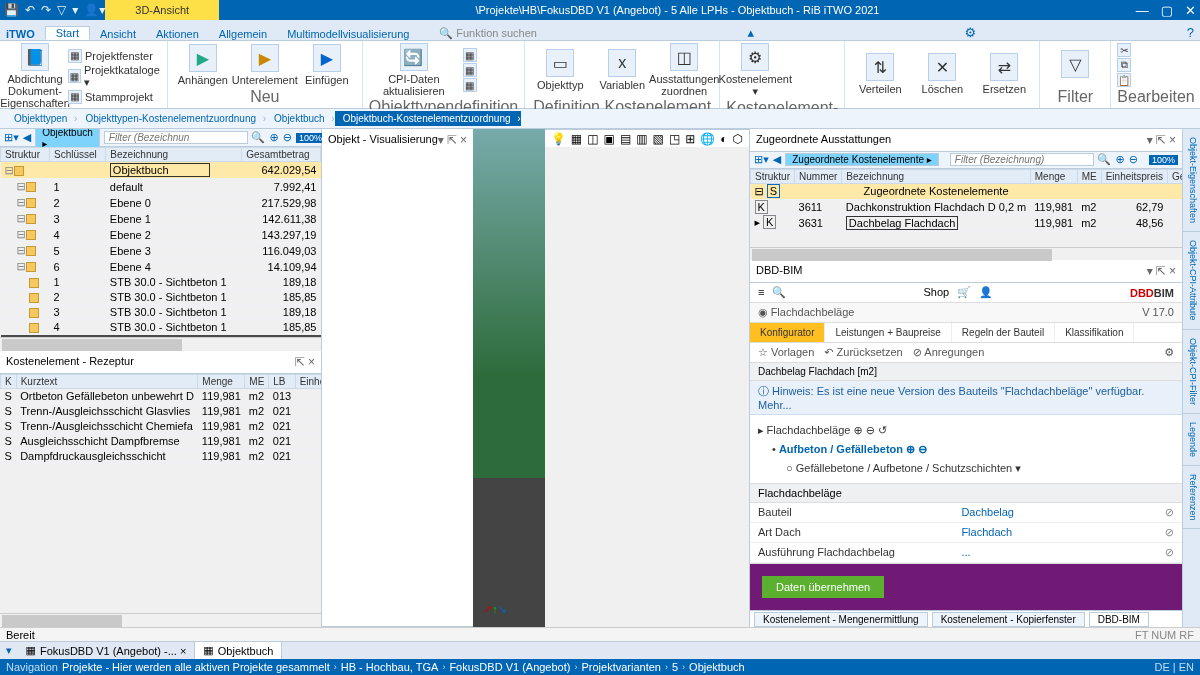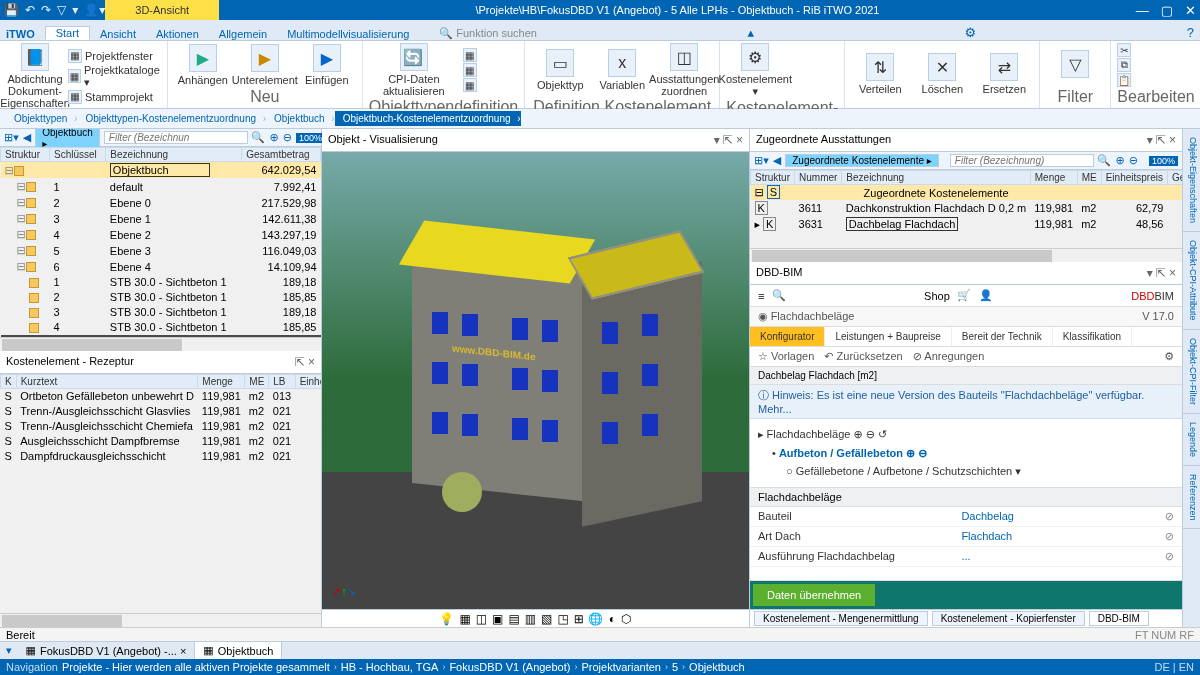--- a/index.html
+++ b/index.html
@@ -58,57 +58,57 @@
 .grid .num { text-align: right; }
 .grid .indent1 { padding-left: 16px; }
 .grid .indent2 { padding-left: 28px; }
 .tree-icon { display: inline-block; width: 10px; height: 10px; background: #f7c860; border: 1px solid #c59a30; margin-right: 3px; vertical-align: middle; }
 .scrollbar-h { height: 14px; background: #f0f0f0; border-top: 1px solid #ccc; position: relative; }
 .scrollbar-h .thumb { position: absolute; height: 12px; top: 1px; background: #c9c9c9; }
 .panel-title { background: #fff; padding: 4px 6px; font-size: 13px; border-bottom: 1px solid #bcd; display: flex; justify-content: space-between; }
 .panel-title .x { font-size: 12px; color: #666; }
 
 
-.col-center { flex: 1; display: flex; flex-direction: column; border-right: 1px solid #bcd; }
+.col-center { flex: 1; display: flex; flex-direction: row; border-right: 1px solid #bcd; }
 .viewport { flex: 1; background: linear-gradient(#7aa, #2d6b3a 50%, #2d6b3a 70%, #444 70%, #444); position: relative; overflow: hidden; }
 .building { position: absolute; left: 70px; top: 80px; width: 280px; height: 280px; }
 .wall-front { position: absolute; width: 170px; height: 230px; left: 20px; top: 30px; background: #7f7f77; transform: skewY(6deg); }
 .wall-side { position: absolute; width: 120px; height: 240px; left: 190px; top: 42px; background: #6a6a63; transform: skewY(-12deg); }
 .roof { position: absolute; width: 182px; height: 44px; left: 14px; top: -2px; background: #e8d81f; transform: skewX(-30deg) skewY(6deg); }
 .roof2 { position: absolute; width: 128px; height: 42px; left: 180px; top: 12px; background: #c9ba1a; transform: skewX(30deg) skewY(-12deg); border: 2px solid #8f8f88; }
 .window { position: absolute; width: 16px; height: 22px; background: #1533bf; }
 .viewport-toolbar { height: 18px; background: #fff; border-top: 1px solid #bcd; display: flex; align-items: center; gap: 5px; padding: 0 6px; justify-content: center; }
 .viewport-toolbar span { font-size: 12px; }
 
 
 .col-right { width: 450px; display: flex; flex-direction: column; position: relative; }
 .side-tabs { position: absolute; right: 0; top: 0; width: 18px; height: 100%; background: #dfeaf6; border-left: 1px solid #bcd; display: flex; flex-direction: column; }
 .side-tab { writing-mode: vertical-rl; padding: 8px 2px; font-size: 9px; color: #0065b3; border-bottom: 1px solid #bcd; text-align: center; }
 .col-right-inner { margin-right: 18px; display: flex; flex-direction: column; height: 100%; }
 .dbd-header { height: 22px; background: #fff; border-bottom: 1px solid #ddd; display: flex; align-items: center; padding: 0 8px; gap: 8px; }
-.dbd-logo { margin-left: auto; font-weight: normal; font-size: 13px; }
+.dbd-logo { margin-left: auto; font-weight: bold; font-size: 13px; }
 .dbd-logo .d { color: #c00; } .dbd-logo .b { color: #333; }
 .dbd-bc { background: #f8f8f8; border-bottom: 1px solid #ddd; padding: 3px 8px; font-size: 10px; color: #555; display: flex; justify-content: space-between; }
 .dbd-tabs { display: flex; background: #fff; border-bottom: 1px solid #ddd; }
 .dbd-tab { padding: 4px 10px; font-size: 10px; color: #333; border-right: 1px solid #eee; }
 .dbd-tab.active { background: #ffbf20; }
 .dbd-toolbar { background: #fff; border-bottom: 1px solid #ddd; padding: 3px 8px; display: flex; gap: 10px; font-size: 10px; }
 .dbd-toolbar span { color: #555; }
 .dbd-toolbar .gear { margin-left: auto; }
 .dbd-section { background: #eef0f2; border-bottom: 1px solid #ddd; padding: 3px 8px; font-size: 10px; }
 .dbd-hint { background: #e8f1fa; border-bottom: 1px solid #cde; padding: 3px 8px; font-size: 10px; color: #2060a0; }
 .dbd-tree { background: #fff; padding: 6px 8px; font-size: 10px; line-height: 1.7; color: #333; }
 .dbd-tree .active-node { color: #0065b3; font-weight: bold; }
 .dbd-table { background: #fff; font-size: 10px; }
 .dbd-table .hdr { background: #eef0f2; padding: 3px 8px; border-top: 1px solid #ddd; border-bottom: 1px solid #ddd; }
 .dbd-table .row { display: flex; padding: 3px 8px; border-bottom: 1px solid #f0f0f0; }
 .dbd-table .row .k { flex: 1; color: #333; }
 .dbd-table .row .v { flex: 1; color: #0065b3; }
 .dbd-table .row .x { color: #888; }
-.dbd-apply { padding: 3px; border-top: 1px solid #ddd; background: #0f766e; }
+.dbd-apply { padding: 12px; border-top: 1px solid #ddd; background: #701a75; }
 .dbd-apply button { background: #5bb030; color: #fff; border: none; padding: 5px 14px; font-size: 11px; }
 
 
 .bottom-tabs-row { height: 18px; background: #fff; border-top: 1px solid #bcd; display: flex; align-items: center; padding: 0 4px; gap: 4px; }
 .bottom-tab { padding: 1px 8px; font-size: 10px; border: 1px solid #bcd; background: #eef4fb; }
 
 
 .statusbar { height: 14px; background: #f4f4f4; border-top: 1px solid #ccc; font-size: 9px; padding: 0 6px; display: flex; align-items: center; }
 .statusbar .right { margin-left: auto; color: #888; }
 
@@ -603,21 +603,21 @@
         <span>👤</span>
         <span class="dbd-logo"><span class="d">DBD</span><span class="b">BIM</span></span>
       </div>
       <div class="dbd-bc">
           <span>◉ Flachdachbeläge</span>
           <span>V 17.0</span>
         </div>
       <div class="dbd-tabs">
         <div class="dbd-tab active">Konfigurator</div>
         <div class="dbd-tab">Leistungen + Baupreise</div>
-        <div class="dbd-tab">Bereit der Technik</div>
+        <div class="dbd-tab">Regeln der Bauteil</div>
         <div class="dbd-tab">Klassifikation</div>
       </div>
       <div class="dbd-toolbar">
         <span>☆ Vorlagen</span>
         <span>↶ Zurücksetzen</span>
         <span>⊘ Anregungen</span>
         <span class="gear">⚙</span>
       </div>
       <div class="dbd-section">Dachbelag Flachdach [m2]</div>
       <div class="dbd-hint"><span>ⓘ Hinweis: Es ist eine neue Version des Bauteils "Flachdachbeläge" verfügbar. </span><a>Mehr...</a></div>

